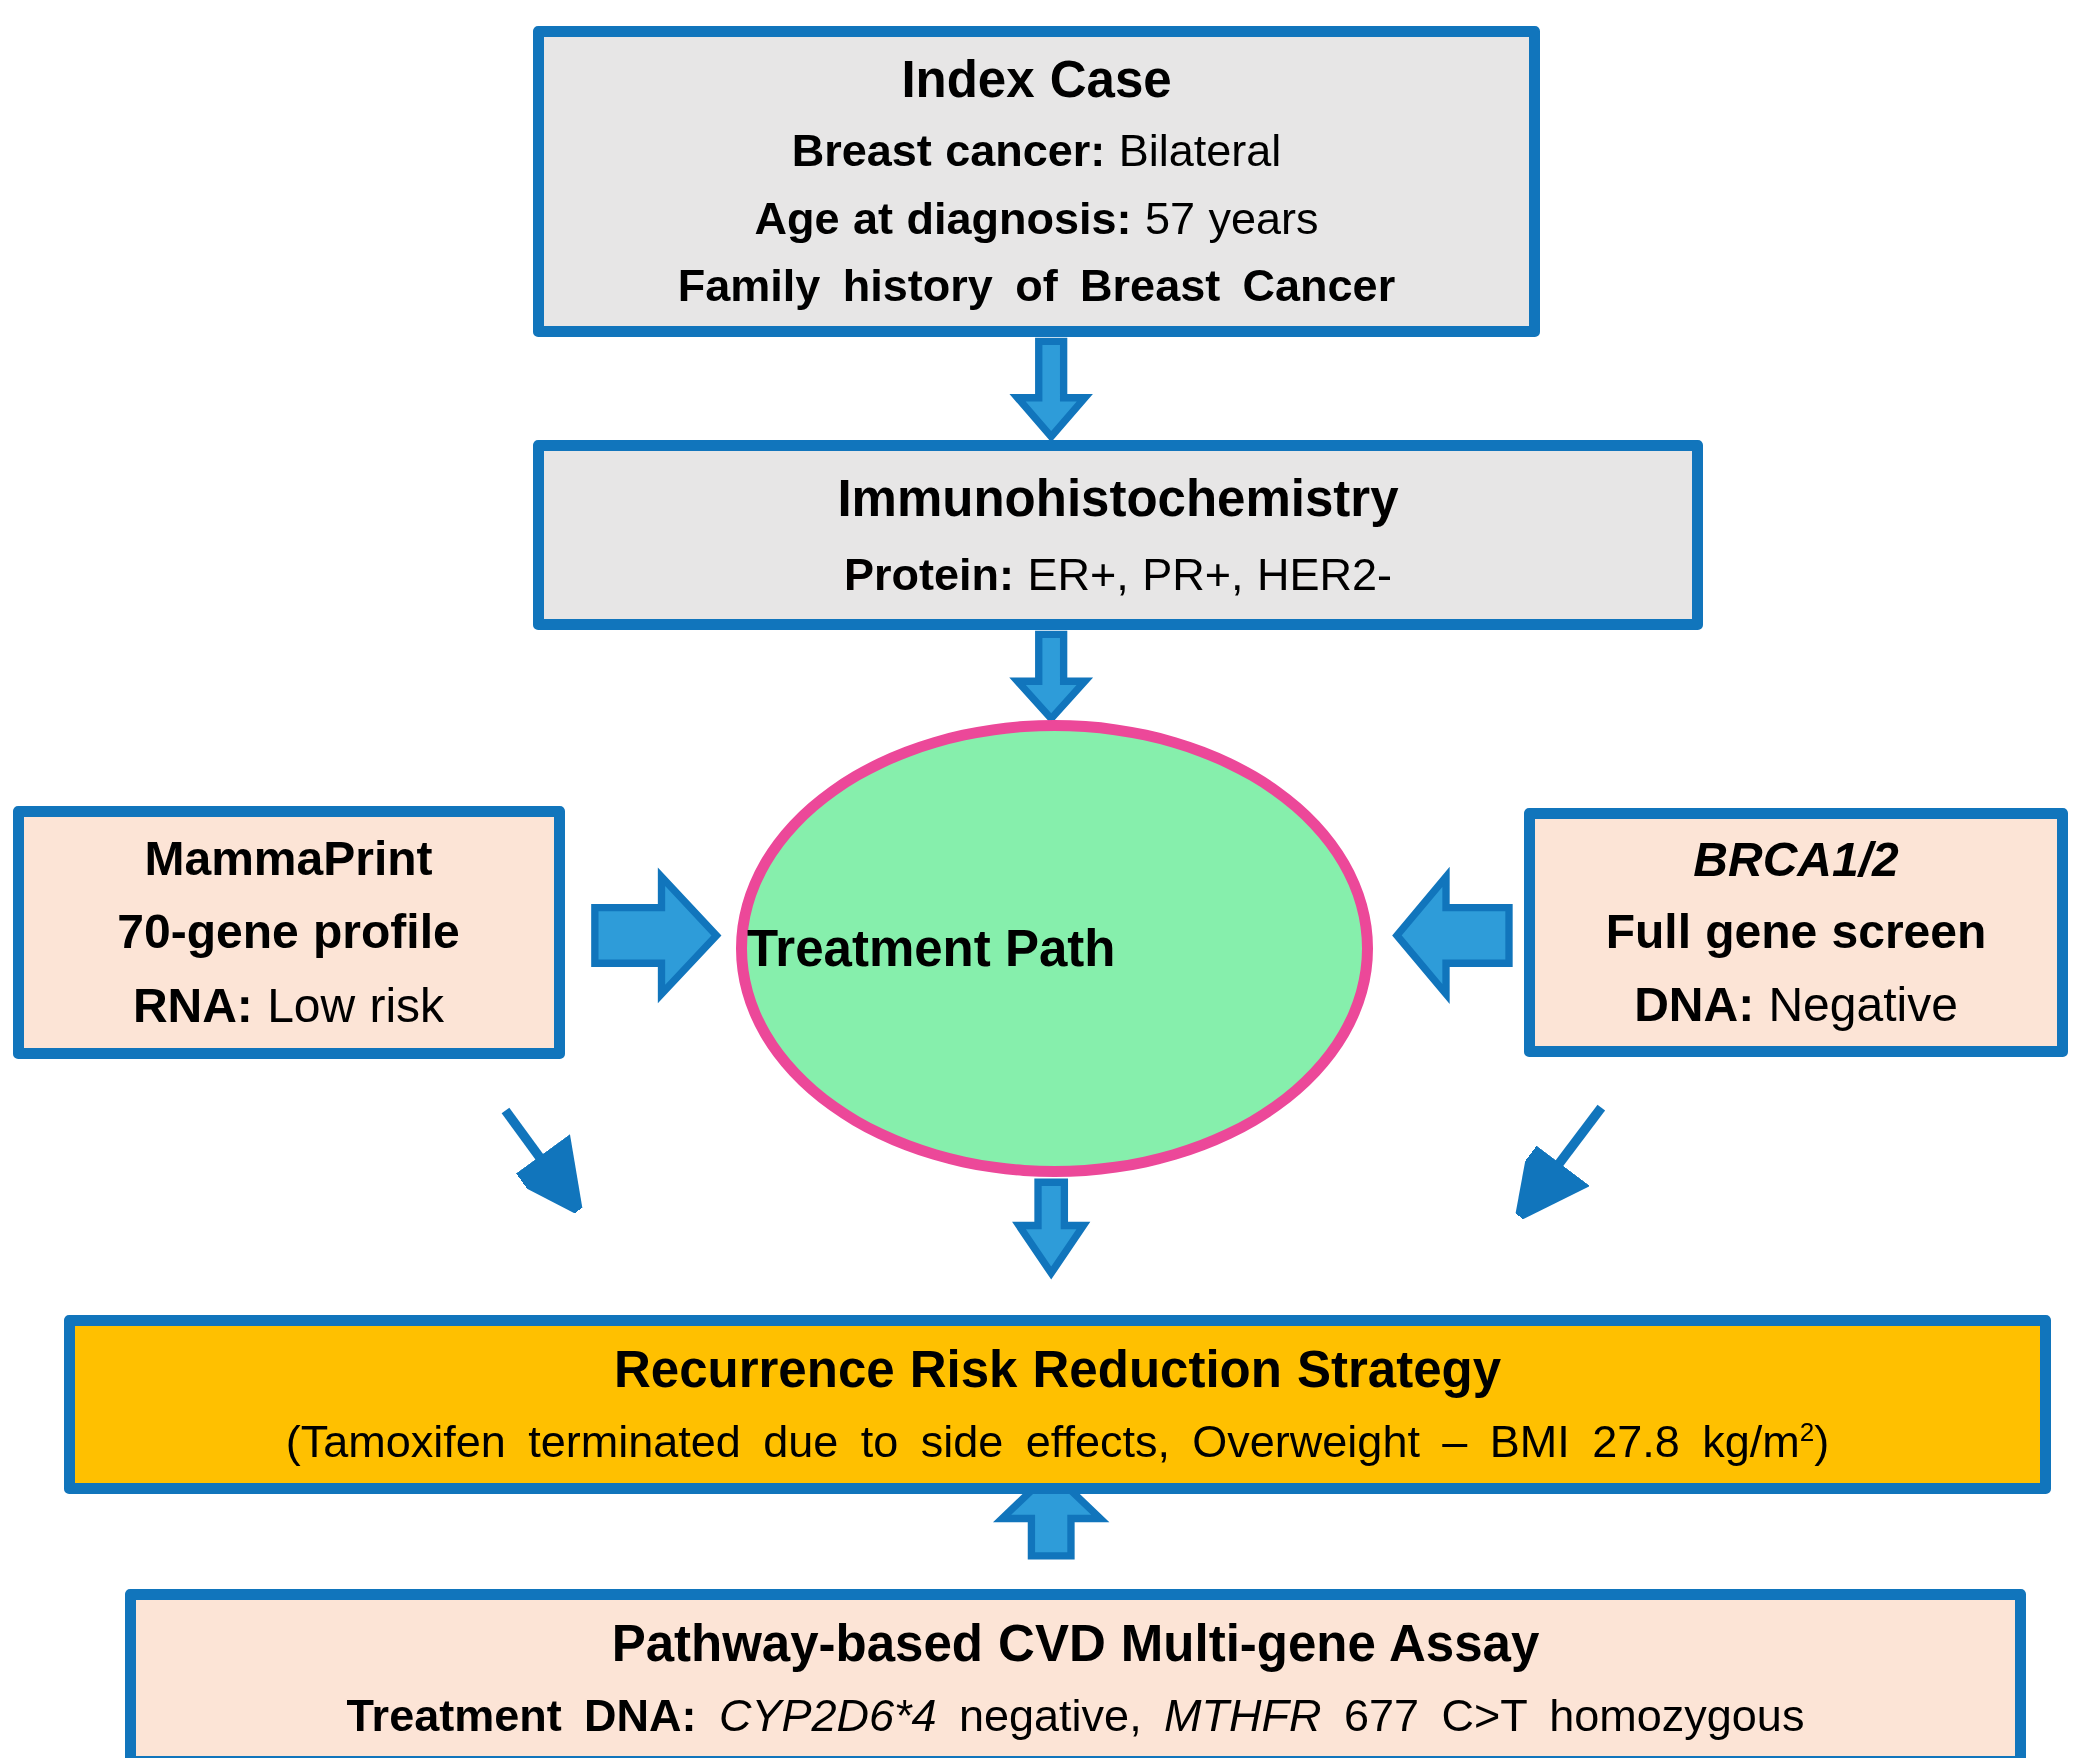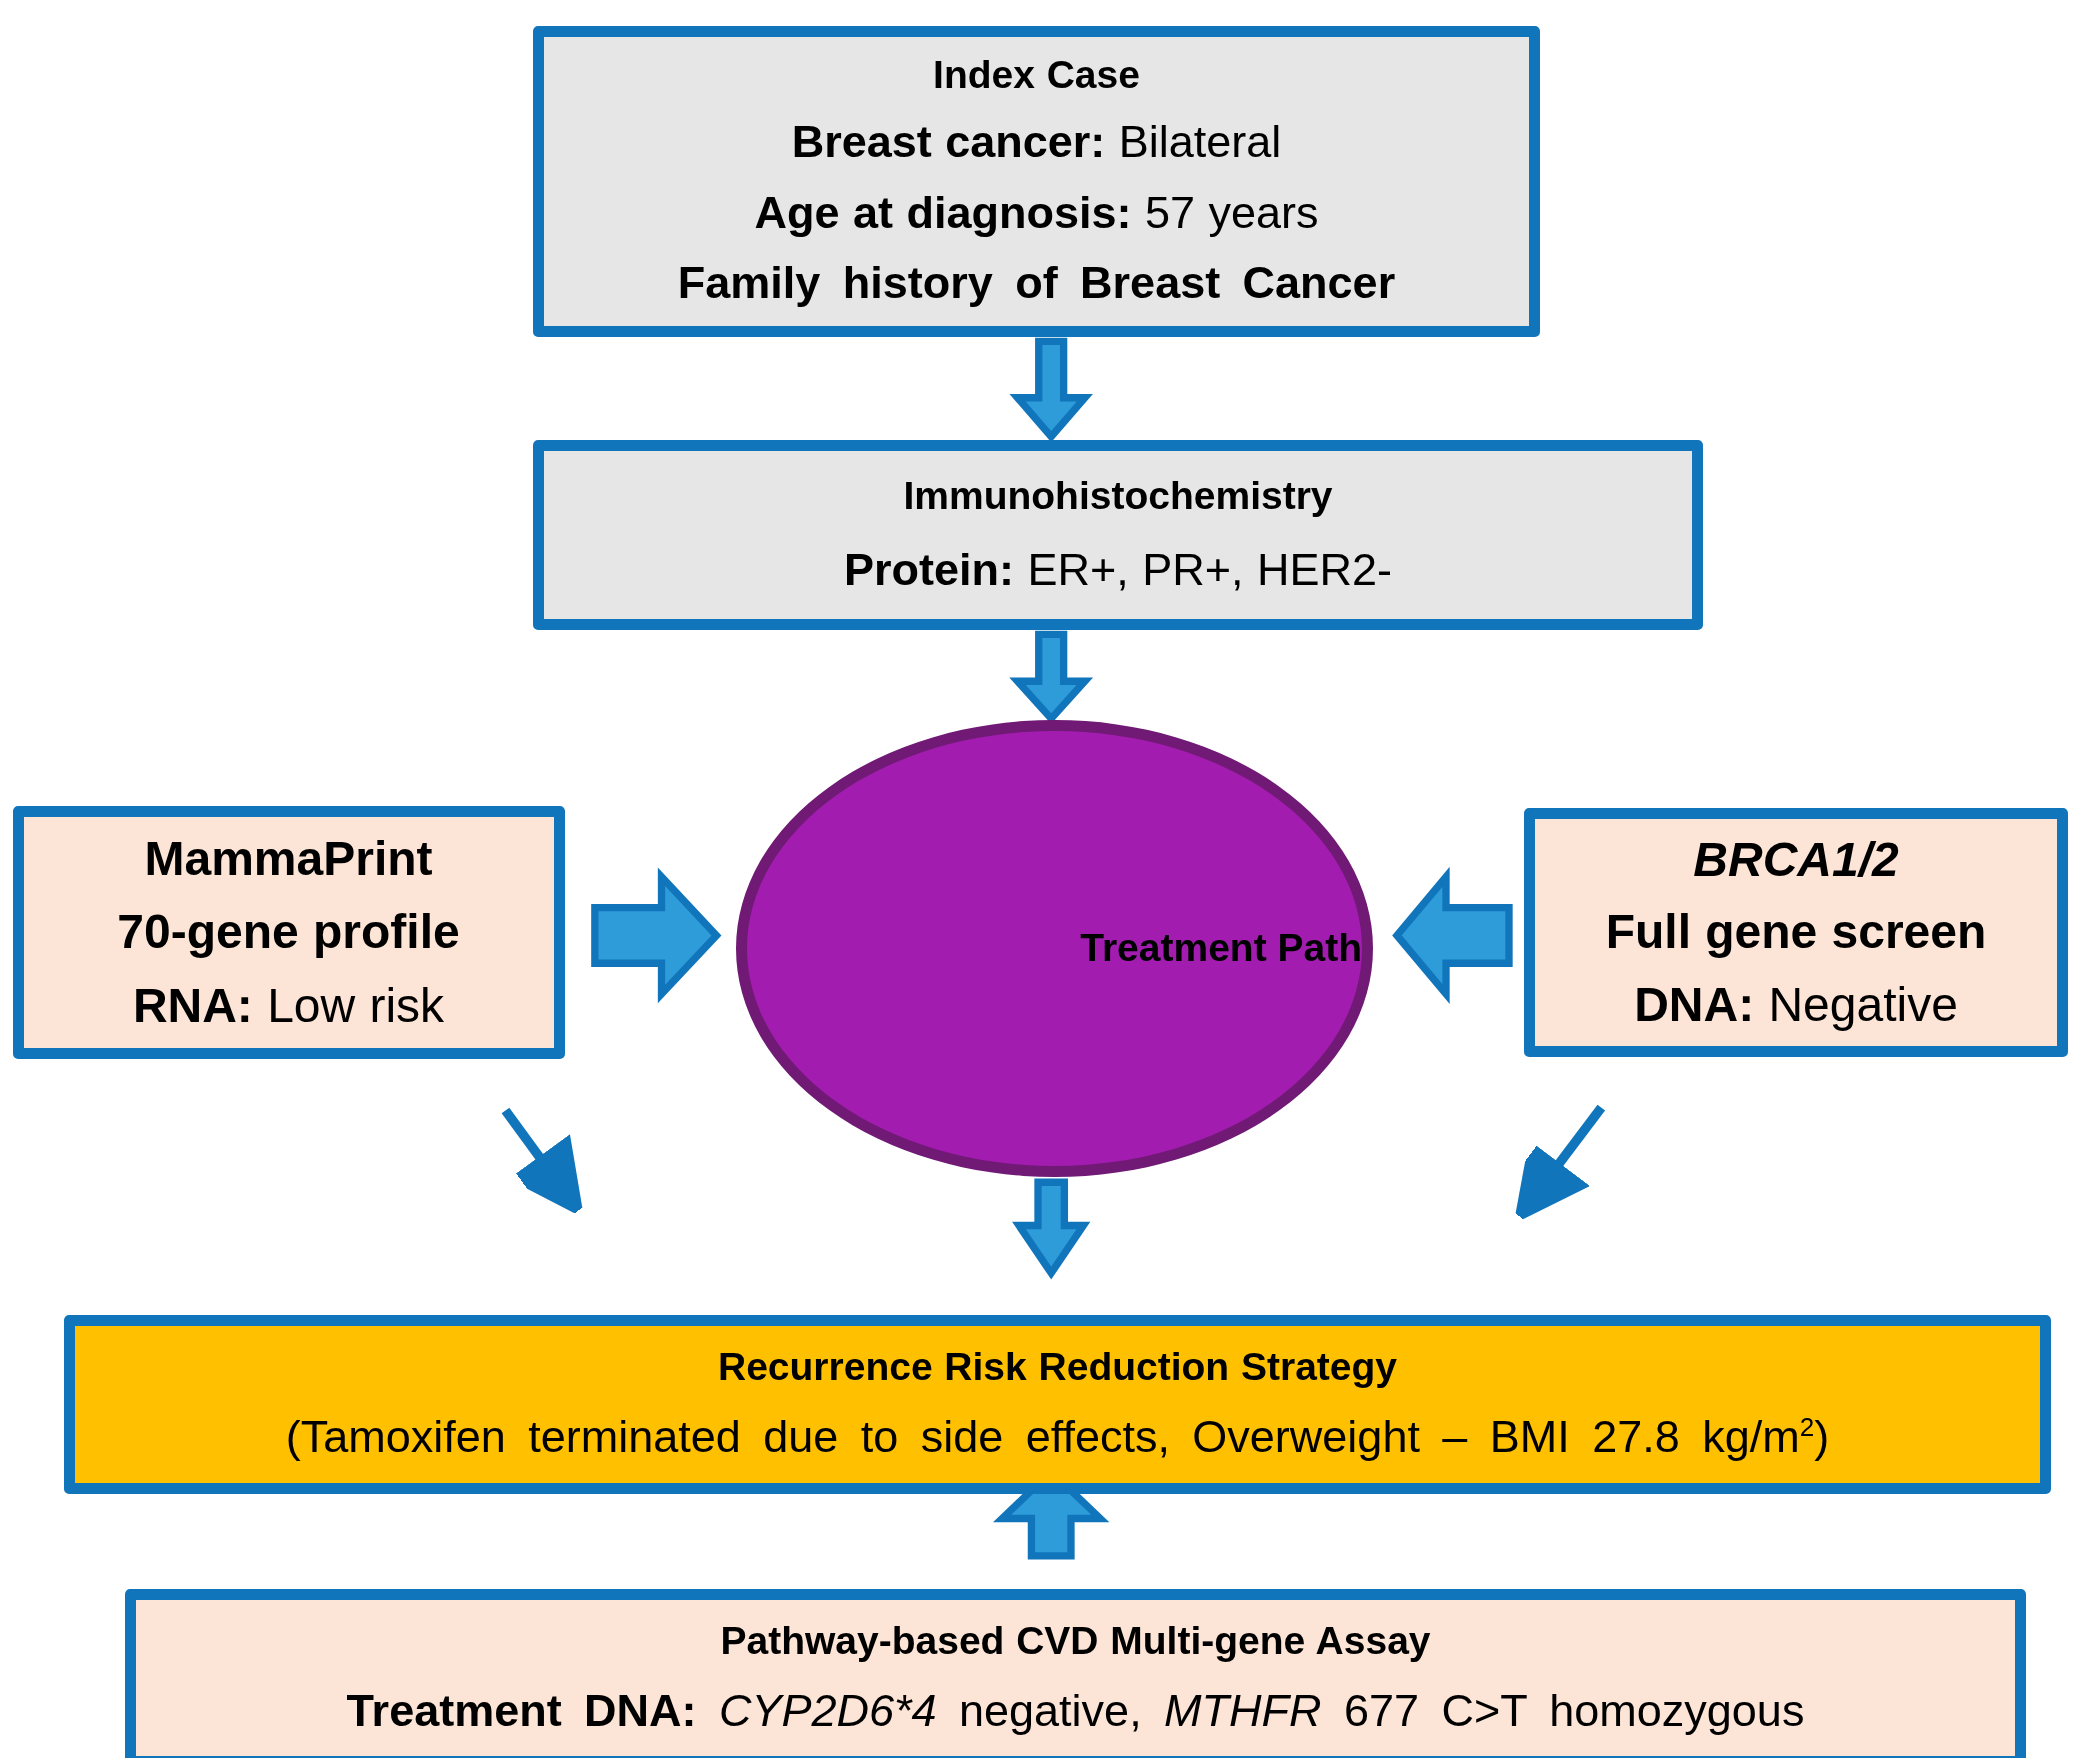--- a/index.html
+++ b/index.html
@@ -35,31 +35,31 @@
     word-spacing: 0.08em;
   }
   .gray  { background: #E7E6E6; }
   .peach { background: #FCE4D6; }
   .gold  { background: #FFC000; }
   .ellipse {
     position: absolute;
     box-sizing: border-box;
     left: 736px; top: 720px;
     width: 637px; height: 457px;
-    background: #a21caf;
-    border: 11px solid #701a75;
+    background: #86efac;
+    border: 11px solid #ec4899;
     border-radius: 50%;
     display: flex;
     flex-direction: column;
     justify-content: center;
-    align-items: flex-end;
+    align-items: flex-start;
     text-align: center;
   }
   .line       { font-size: 45px; line-height: 1.25; white-space: nowrap; }
-  .line-lg    { font-size: 39px; line-height: 1.25; white-space: nowrap; }
+  .line-lg    { font-size: 51px; line-height: 1.25; white-space: nowrap; }
   .line-md    { font-size: 48px; line-height: 1.3;  white-space: nowrap; }
   .b          { font-weight: 700; }
   .i          { font-style: italic; }
   .ws-wide    { word-spacing: 0.22em; }
   sup.sq      { font-size: 58%; vertical-align: super; line-height: 0; }
   #box-index    { left: 533px;  top: 26px;   width: 1007px; height: 311px; }
   #box-ihc      { left: 533px;  top: 440px;  width: 1170px; height: 190px; }
   #box-mamma    { left: 12.5px;   top: 806px; width: 552px;  height: 253px; }
   #box-brca     { left: 1524px; top: 808px; width: 544px;  height: 249px; }
   #box-strategy { left: 64px;   top: 1278px; width: 1987px; height: 179px; margin-top: 37px; }

